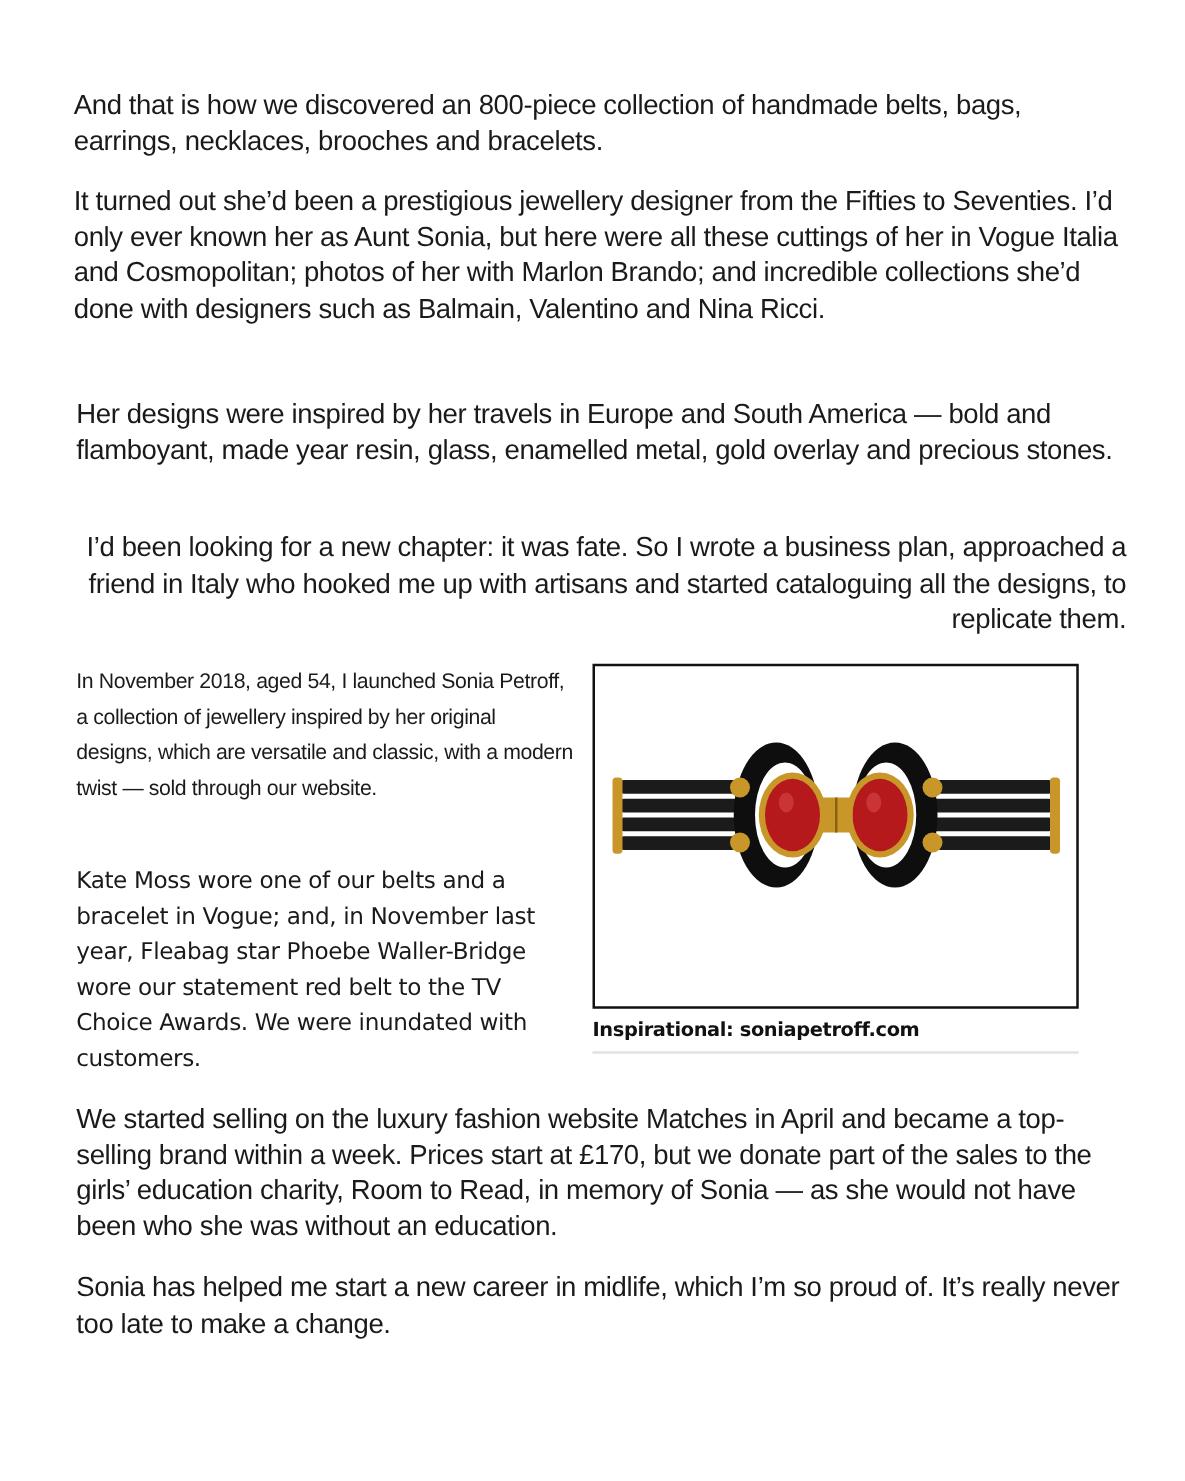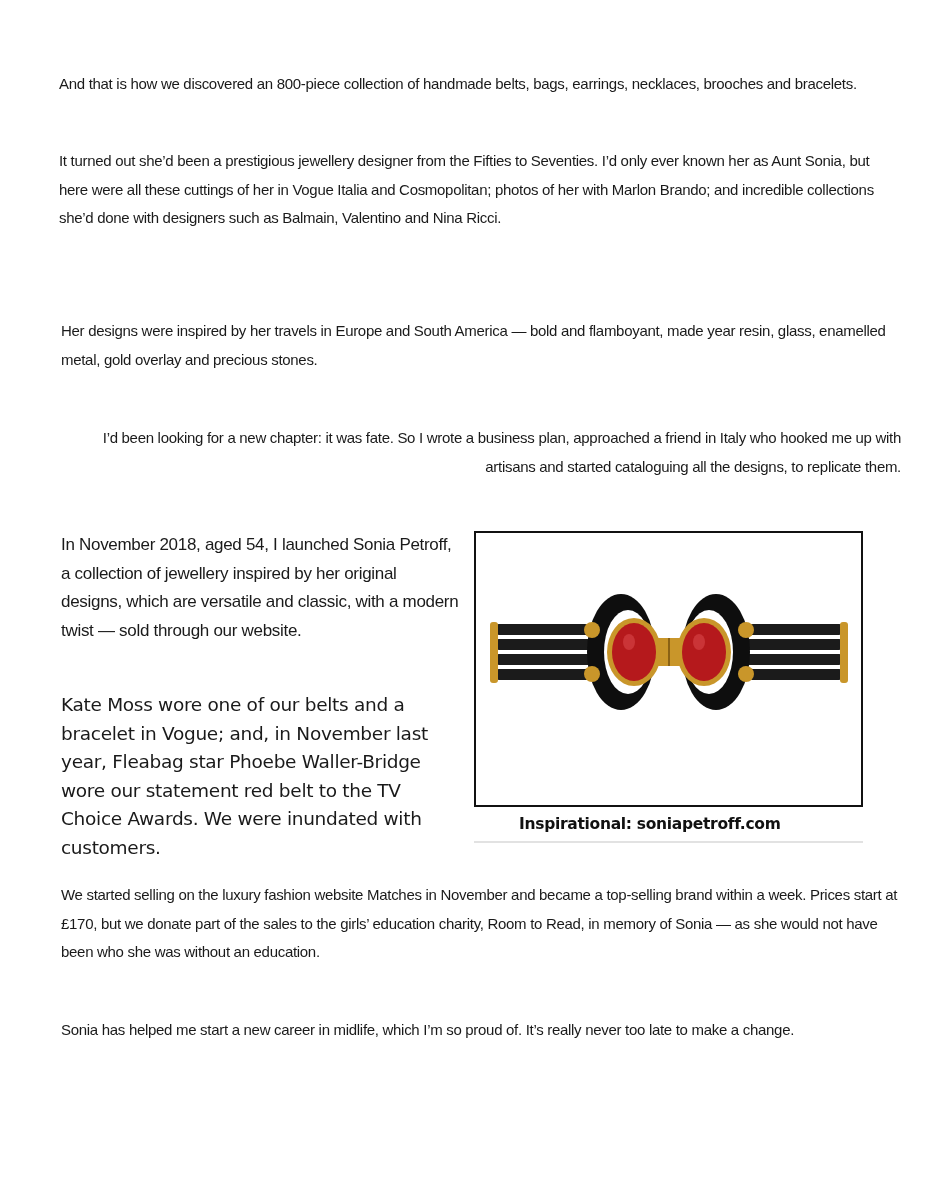--- a/index.html
+++ b/index.html
@@ -1,32 +1,32 @@
 <!DOCTYPE html>
 <html><head>
 <meta charset="utf-8">
 <style>
   html, body { margin: 0; padding: 0; background: #ffffff; }
   body { width: 948px; height: 1185px; position: relative; overflow: hidden;
          font-family: "Liberation Sans", sans-serif; color: #1a1a1a; }
-  .para { position: absolute; margin: 0; font-size: 15px; line-height: 28.5px; }
+  .para { position: absolute; margin: 0; font-size: 22px; line-height: 28.5px; }
   .p1 { left: 59px; top: 70px; width: 830px; letter-spacing: -0.3px; }
   .p2 { left: 59px; top: 147px; width: 840px; letter-spacing: -0.3px; }
   .p3 { left: 61px; top: 317px; width: 840px; letter-spacing: -0.3px; }
   .p4 { left: 61px; top: 424px; width: 840px; letter-spacing: -0.3px; text-align: right; }
   .p5 { left: 61px; top: 531px; width: 400px; font-family: Liberation Sans, sans-serif; font-size: 17px; letter-spacing: -0.3px; }
   .p6 { left: 61px; top: 691px; width: 400px; font-family: "DejaVu Sans", sans-serif; font-size: 18.5px; letter-spacing: -0.3px; }
   .p7 { left: 61px; top: 881px; width: 840px; letter-spacing: -0.3px; }
   .p8 { left: 61px; top: 1016px; width: 840px; letter-spacing: -0.3px; }
 
   .figure { position: absolute; left: 474px; top: 531px; width: 389px; }
   .frame { width: 385px; height: 272px; border: 2px solid #111; background: #fff; position: relative; }
   .frame svg { position: absolute; left: 0; top: 0; }
   .caption { margin-top: 8px; font-family: "DejaVu Sans", sans-serif; font-weight: bold;
-             font-size: 15.5px; letter-spacing: -0.3px; color: #111; margin-left: 45px; }
+             font-size: 15.5px; letter-spacing: -0.3px; color: #111; }
   .rule { margin-top: 8px; height: 2px; background: #e2e2e2; width: 389px; }
 </style>
 </head>
 <body>
 
 <p class="para p1">And that is how we discovered an 800-piece collection of handmade belts, bags, earrings, necklaces, brooches and bracelets.</p>
 <p class="para p2">It turned out she’d been a prestigious jewellery designer from the Fifties to Seventies. I’d only ever known her as Aunt Sonia, but here were all these cuttings of her in Vogue Italia and Cosmopolitan; photos of her with Marlon Brando; and incredible collections she’d done with designers such as Balmain, Valentino and Nina Ricci.</p>
 <p class="para p3">Her designs were inspired by her travels in Europe and South America — bold and flamboyant, made year resin, glass, enamelled metal, gold overlay and precious stones.</p>
 <p class="para p4">I’d been looking for a new chapter: it was fate. So I wrote a business plan, approached a friend in Italy who hooked me up with artisans and started cataloguing all the designs, to replicate them.</p>
 <p class="para p5">In November 2018, aged 54, I launched Sonia Petroff, a collection of jewellery inspired by her original designs, which are versatile and classic, with a modern twist — sold through our website.</p>
@@ -71,14 +71,14 @@
       <circle cx="116" cy="97" r="8" fill="#c9962a"></circle>
       <circle cx="116" cy="141" r="8" fill="#c9962a"></circle>
       <circle cx="270" cy="97" r="8" fill="#c9962a"></circle>
       <circle cx="270" cy="141" r="8" fill="#c9962a"></circle>
     </svg>
   </div>
   <div class="caption">Inspirational: soniapetroff.com</div>
   <div class="rule"></div>
 </div>
 
-<p class="para p7">We started selling on the luxury fashion website Matches in November and became a top-selling brand within a week. Prices start at £170, but we donate part of the sales to the girls’ education charity, Room to Read, in memory of Sonia — as she would not have been who she was without an education.</p>
+<p class="para p7">We started selling on the luxury fashion website Matches in April and became a top-selling brand within a week. Prices start at £170, but we donate part of the sales to the girls’ education charity, Room to Read, in memory of Sonia — as she would not have been who she was without an education.</p>
 <p class="para p8">Sonia has helped me start a new career in midlife, which I’m so proud of. It’s really never too late to make a change.</p>
 
 </body></html>

